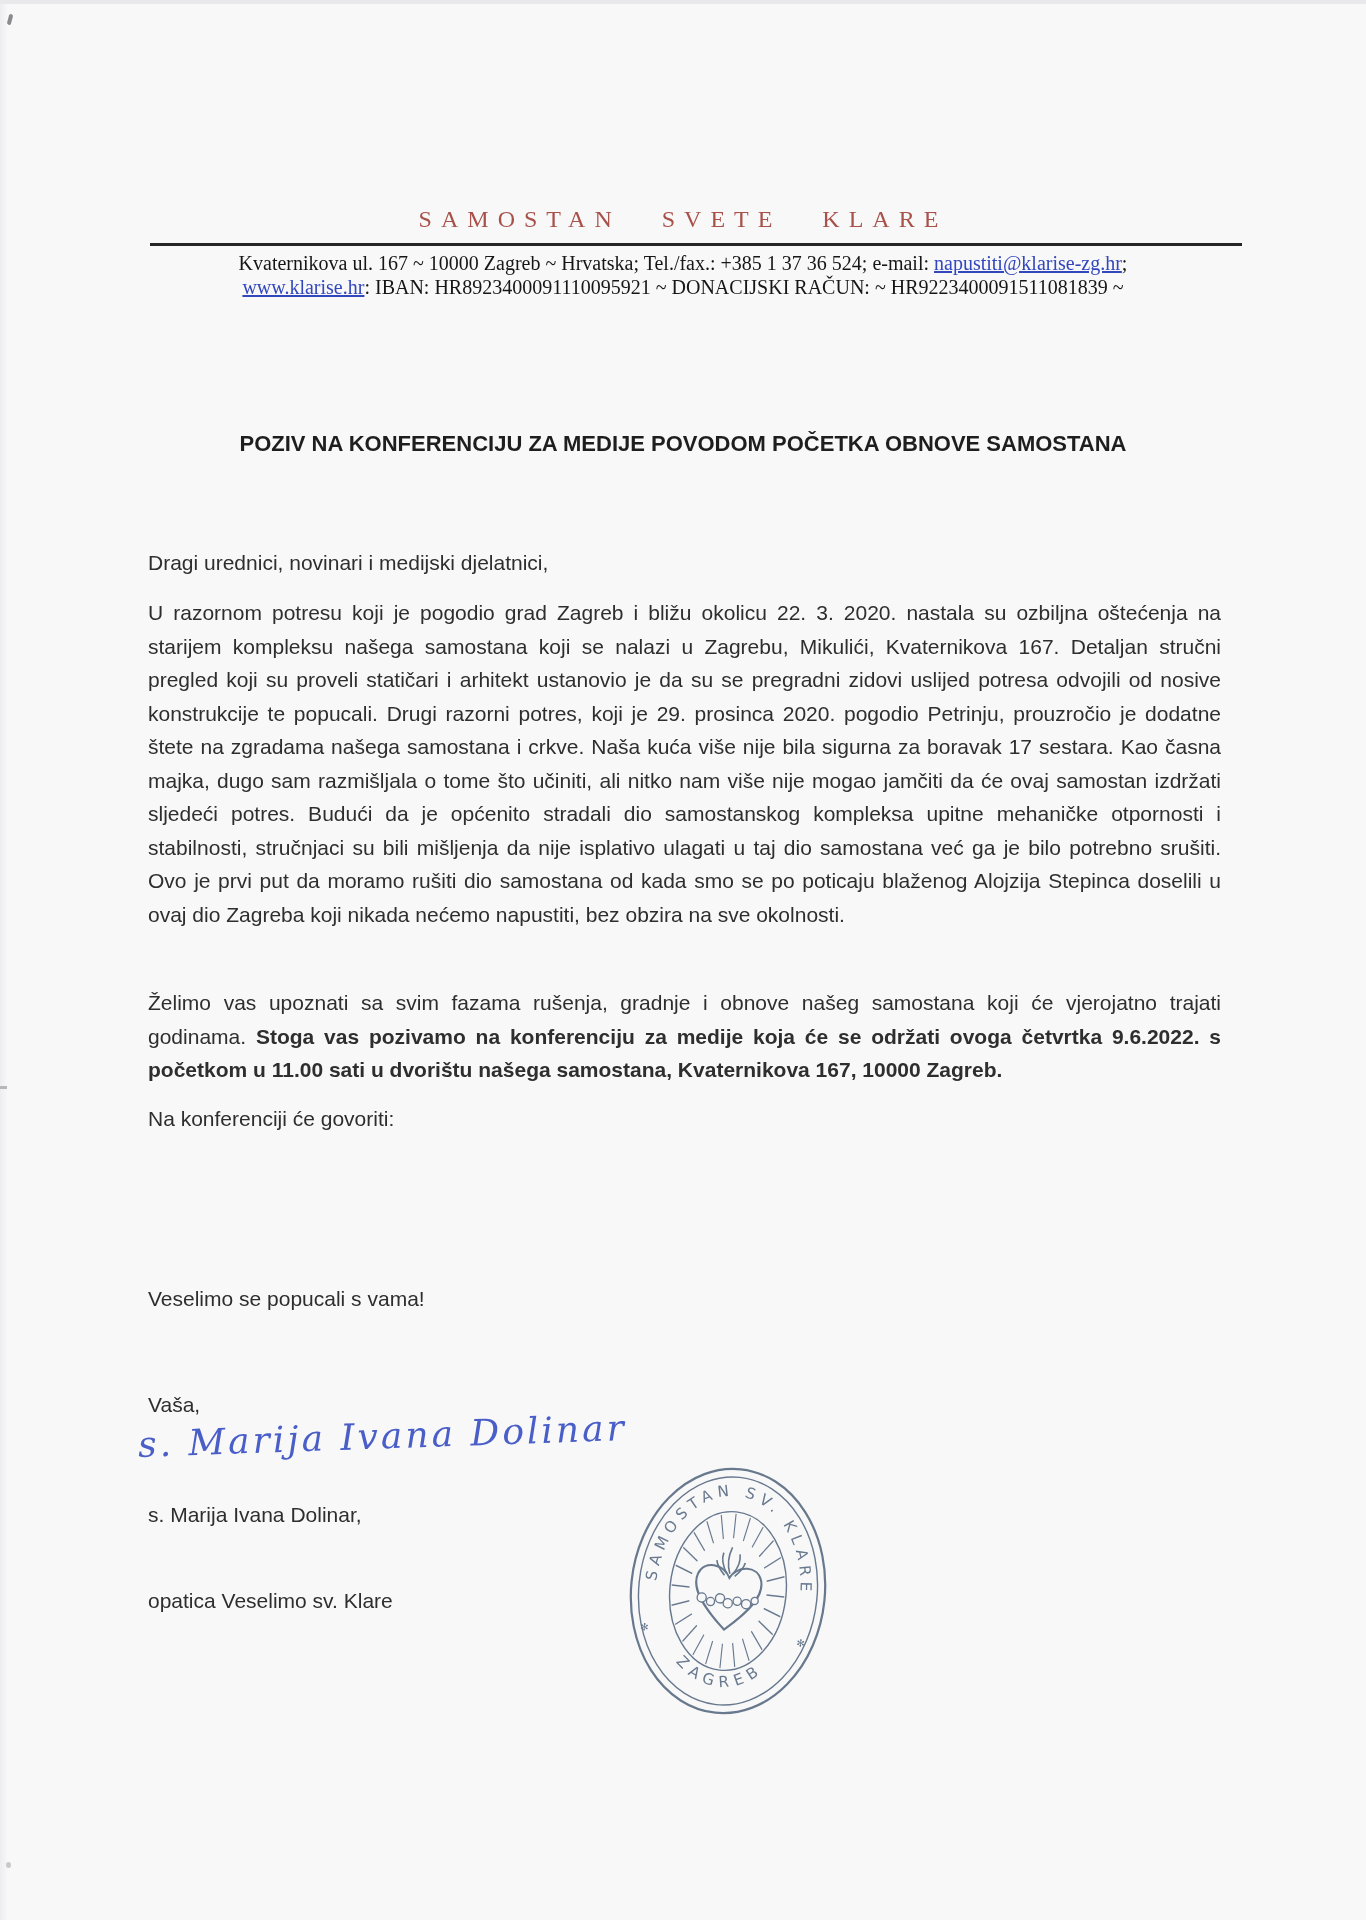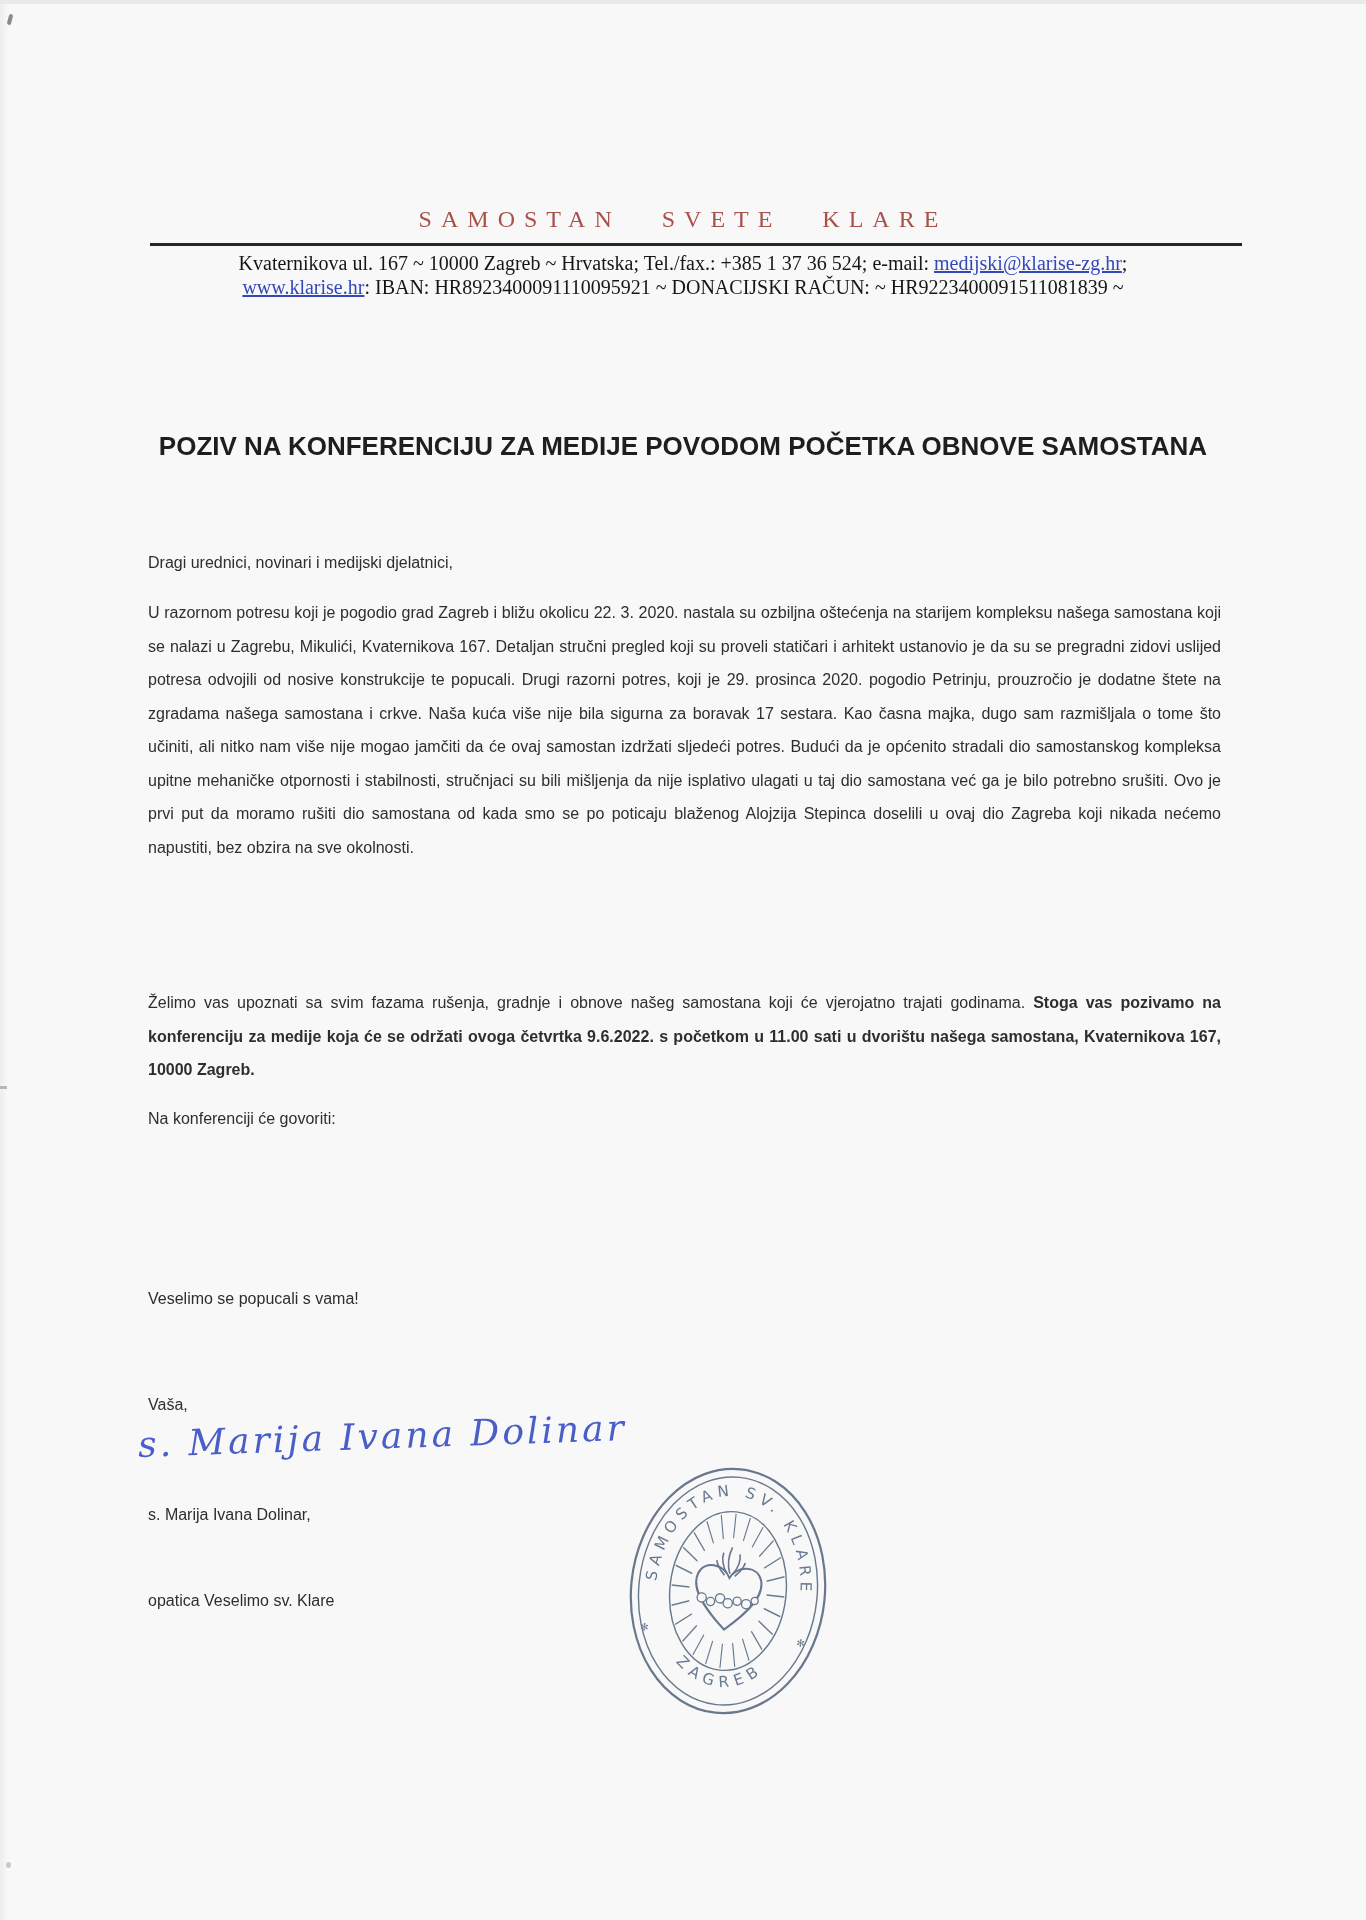--- a/index.html
+++ b/index.html
@@ -16,23 +16,23 @@
   }
   .rule { position:absolute; top:239px; left:150px; width:1092px; height:3px; background:#262626; }
   .contact {
     position:absolute; top:247px; left:0; width:100%; text-align:center;
     font-family:"Liberation Serif",serif; font-size:20px; line-height:24px; color:#161616;
   }
   .contact a { color:#3347bd; text-decoration:underline; cursor:pointer; }
   
   .title {
     position:absolute; top:427px; left:0; width:100%; text-align:center;
-    font-weight:bold; font-size:26px; color:#1e1e1e;
+    font-weight:bold; font-size:22px; color:#1e1e1e;
   }
-  .body-text { font-size:16px; line-height:33.5px; color:#2e2e2e; }
+  .body-text { font-size:21px; line-height:33.5px; color:#2e2e2e; }
   .salutation     { position:absolute; top:542px;  left:148px; width:1073px; }
   .para-quake     { position:absolute; top:592px;  left:148px; width:1073px; text-align:justify; }
   .para-invite    { position:absolute; top:982px;  left:148px; width:1073px; text-align:justify; }
   .invite-strong  { font-weight:bold; text-decoration-thickness:2px; text-underline-offset:4px; }
   .speakers-intro { position:absolute; top:1098px; left:148px; }
   .speakers       { position:absolute; top:1150px; left:148px; }
   .closing        { position:absolute; top:1278px; left:148px; }
   .valediction    { position:absolute; top:1384px; left:148px; }
   
   .handwriting {
@@ -59,21 +59,21 @@
 
 <div class="page">
 
   <div class="artifact1"></div>
   <div class="artifact2"></div>
   <div class="artifact3"></div>
 
   <div class="brand">SAMOSTAN SVETE KLARE</div>
   <div class="rule"></div>
   <div class="contact">
-    <div><span>Kvaternikova ul. 167 ~ 10000 Zagreb ~ Hrvatska; Tel./fax.: +385 1 37 36 524; e-mail: </span><a>medijski@klarise-zg.hr</a><span>;</span></div>
+    <div><span>Kvaternikova ul. 167 ~ 10000 Zagreb ~ Hrvatska; Tel./fax.: +385 1 37 36 524; e-mail: </span><a>napustiti@klarise-zg.hr</a><span>;</span></div>
     <div><a>www.klarise.hr</a><span>: IBAN: HR8923400091110095921 ~  DONACIJSKI RAČUN: ~ HR9223400091511081839 ~</span></div>
   </div>
 
   <div class="title">POZIV NA KONFERENCIJU ZA MEDIJE POVODOM POČETKA OBNOVE SAMOSTANA</div>
 
   <div class="salutation body-text">Dragi urednici, novinari i medijski djelatnici,</div>
 
   <div class="para-quake body-text">U razornom potresu koji je pogodio grad Zagreb i bližu okolicu 22. 3. 2020. nastala su ozbiljna oštećenja na starijem kompleksu našega samostana koji se nalazi u Zagrebu, Mikulići, Kvaternikova 167. Detaljan stručni pregled koji su proveli statičari i arhitekt ustanovio je da su se pregradni zidovi uslijed potresa odvojili od nosive konstrukcije te popucali. Drugi razorni potres, koji je 29. prosinca 2020. pogodio Petrinju, prouzročio je dodatne štete na zgradama našega samostana i crkve. Naša kuća više nije bila sigurna za boravak 17 sestara. Kao časna majka, dugo sam razmišljala o tome što učiniti, ali nitko nam više nije mogao jamčiti da će ovaj samostan izdržati sljedeći potres. Budući da je općenito stradali dio samostanskog kompleksa upitne mehaničke otpornosti i stabilnosti, stručnjaci su bili mišljenja da nije isplativo ulagati u taj dio samostana već ga je bilo potrebno srušiti. Ovo je prvi put da moramo rušiti dio samostana od kada smo se po poticaju blaženog Alojzija Stepinca doselili u ovaj dio Zagreba koji nikada nećemo napustiti, bez obzira na sve okolnosti.</div>
 
   <div class="para-invite body-text"><span>Želimo vas upoznati sa svim fazama rušenja, gradnje i obnove našeg samostana koji će vjerojatno trajati godinama. </span><span class="invite-strong">Stoga vas pozivamo na konferenciju za medije koja će se održati ovoga četvrtka 9.6.2022. s početkom u 11.00 sati u dvorištu našega samostana, Kvaternikova 167, 10000 Zagreb.</span></div>

